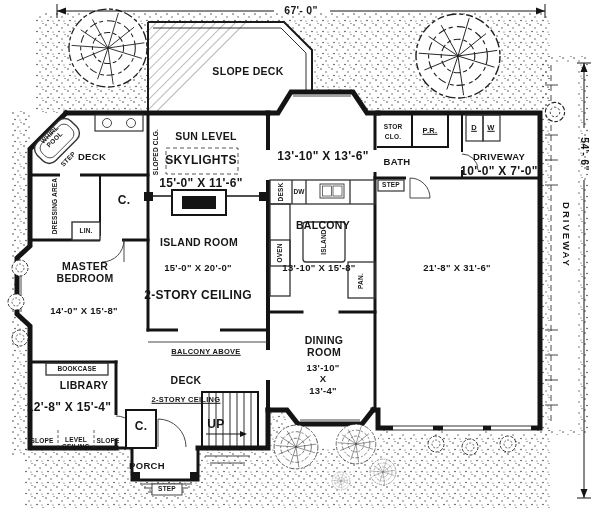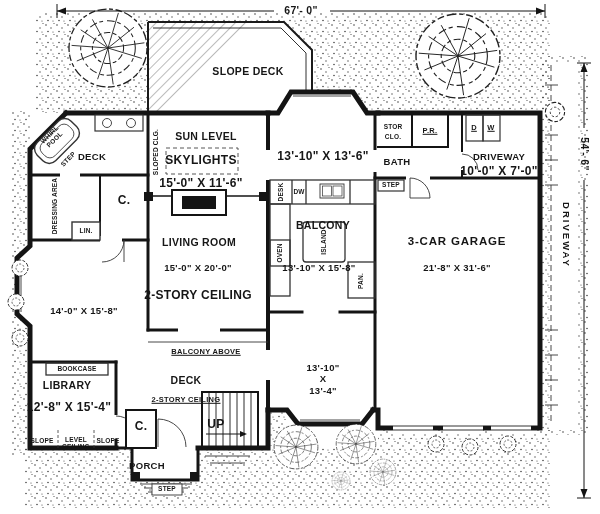--- a/index.html
+++ b/index.html
@@ -297,23 +297,24 @@
 <div class="lbl s8" style="left:323px;top:157px">13'-10" X 13'-6"</div>
 
 <div class="lbl s9" style="left:92px;top:157px">DECK</div>
 <div class="lbl s6 rm45 wrap" style="left:52px;top:137px;width:30px">WHIRL POOL</div>
 <div class="lbl s6 rm45" style="left:68px;top:159px">STEP</div>
 
 <div class="lbl s6 rm90" style="left:55px;top:206px">DRESSING AREA</div>
 <div class="lbl s8" style="left:124px;top:201px">C.</div>
 <div class="lbl s6" style="left:86px;top:231px">LIN.</div>
 
+<div class="lbl s10 wrap" style="left:85px;top:273px;width:72px">MASTER BEDROOM</div>
 <div class="lbl s9" style="left:84px;top:311px">14'-0" X 15'-8"</div>
 
-<div class="lbl s10" style="left:199px;top:243px">LIVING ROOM</div>
+<div class="lbl s10" style="left:199px;top:243px">ISLAND ROOM</div>
 <div class="lbl s9" style="left:198px;top:268px">15'-0" X 20'-0"</div>
 <div class="lbl s8" style="left:198px;top:296px">2-STORY CEILING</div>
 
 <div class="lbl s10" style="left:323px;top:226px">BALCONY</div>
 <div class="lbl s9" style="left:319px;top:268px">13'-10" X 15'-8"</div>
 <div class="lbl s6 rm90" style="left:281px;top:192px">DESK</div>
 <div class="lbl s6" style="left:299px;top:192px">DW</div>
 <div class="lbl s6 rm90" style="left:324px;top:242px">ISLAND</div>
 <div class="lbl s6 rm90" style="left:280px;top:253px">OVEN</div>
 <div class="lbl s6 rm90" style="left:361px;top:281px">PAN.</div>
@@ -322,34 +323,34 @@
 <div class="lbl s6" style="left:393px;top:137px">CLO.</div>
 <div class="lbl s7" style="left:430px;top:131px">P.R.</div>
 <div class="lbl s9" style="left:397px;top:162px">BATH</div>
 <div class="lbl s6" style="left:391px;top:185px">STEP</div>
 
 <div class="lbl s7" style="left:474px;top:128px">D</div>
 <div class="lbl s7" style="left:491px;top:128px">W</div>
 <div class="lbl s9" style="left:499px;top:157px">DRIVEWAY</div>
 <div class="lbl s8" style="left:499px;top:172px">10'-0" X 7'-0"</div>
 
-<div class="lbl s11" style="left:457px;top:241px">3-CAR GARAGE</div>
 <div class="lbl s9" style="left:457px;top:268px">21'-8" X 31'-6"</div>
 
+<div class="lbl s10 wrap" style="left:324px;top:347px;width:56px">DINING ROOM</div>
 <div class="lbl s9" style="left:323px;top:368px">13'-10"</div>
 <div class="lbl s9" style="left:323px;top:379px">X</div>
 <div class="lbl s9" style="left:323px;top:391px">13'-4"</div>
 
 <div class="lbl s7" style="left:206px;top:352px">BALCONY ABOVE</div>
 <div class="lbl s10" style="left:186px;top:381px">DECK</div>
 <div class="lbl s7" style="left:186px;top:400px">2-STORY CEILING</div>
 <div class="lbl s8" style="left:141px;top:427px">C.</div>
 <div class="lbl s8" style="left:216px;top:425px">UP</div>
 
-<div class="lbl s10" style="left:67px;top:386px">LIBRARY</div>
+<div class="lbl s10" style="left:84px;top:386px">LIBRARY</div>
 <div class="lbl s8" style="left:69px;top:408px">12'-8" X 15'-4"</div>
 <div class="lbl s6" style="left:77px;top:369px">BOOKCASE</div>
 <div class="lbl s6" style="left:42px;top:441px">SLOPE</div>
 <div class="lbl s6 wrap" style="left:76px;top:443px;width:34px">LEVEL CEILING</div>
 <div class="lbl s6" style="left:108px;top:441px">SLOPE</div>
 
 <div class="lbl s9" style="left:147px;top:466px">PORCH</div>
 <div class="lbl s6" style="left:167px;top:489px">STEP</div>
 
 <div class="lbl s9 r90" style="left:566px;top:235px;letter-spacing:2px">DRIVEWAY</div>

